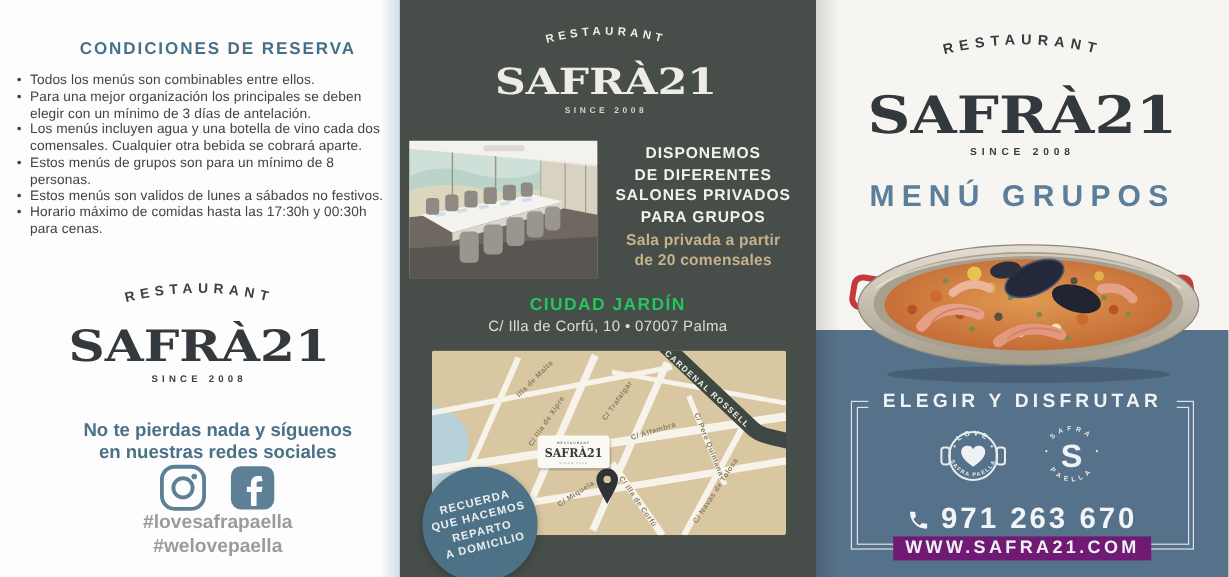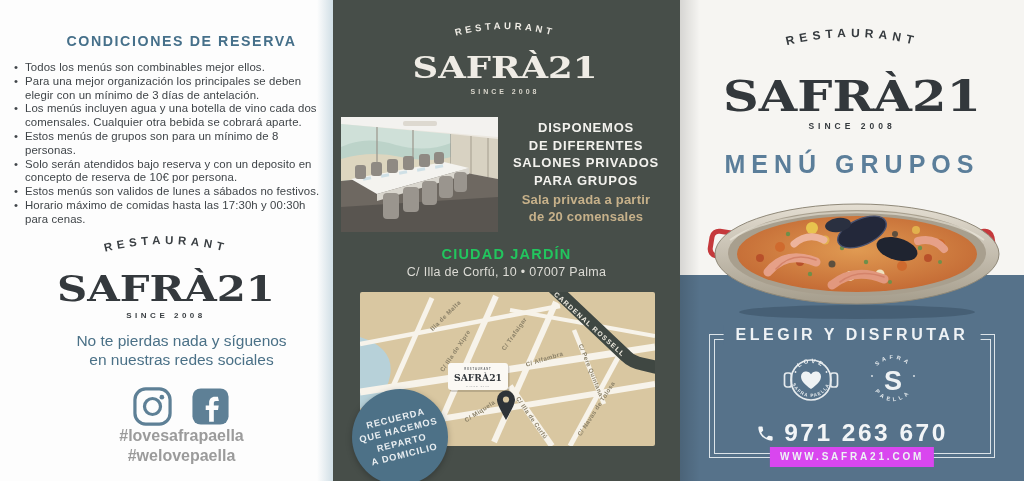--- a/index.html
+++ b/index.html
@@ -8,22 +8,22 @@
   .panel{position:absolute;top:0;height:481px;overflow:hidden;}
   
   .panel-left{left:0;width:363px;background:#fdfdfd;}
   .cond-title{position:absolute;top:33px;left:0;width:100%;text-align:center;margin:0;
               font-size:14.2px;font-weight:700;letter-spacing:1.6px;color:#46708a;}
   .cond-list{position:absolute;top:61px;left:13px;width:307px;margin:0;padding:0;list-style:none;}
   .cond-list li{position:relative;padding-left:12px;font-size:11.4px;line-height:13.8px;
                 color:#3f4448;letter-spacing:0.1px;}
   .cond-list li::before{content:"•";position:absolute;left:1px;top:0;color:#3f4448;}
   .logo-left{position:absolute;left:36px;top:222px;}
-  .social-head{position:absolute;top:331px;left:0;width:100%;text-align:center;margin:0;
-               font-size:15.5px;line-height:19px;font-weight:400;color:#4b7187;}
+  .social-head{position:absolute;top:349px;left:0;width:100%;text-align:center;margin:0;
+               font-size:15.5px;line-height:19px;font-weight:700;color:#4b7187;}
   .social-icons{position:absolute;top:386px;left:0;width:100%;display:flex;
                 justify-content:center;gap:17px;}
   .hashtags{position:absolute;top:426px;left:0;width:100%;text-align:center;margin:0;
             font-size:16px;line-height:19.5px;color:#9b9b9b;font-weight:700;}
   .fold-left{position:absolute;left:317px;top:0;width:16px;height:481px;z-index:20;
              background:linear-gradient(to right,rgba(203,219,227,0),rgba(203,219,227,0.9));
              pointer-events:none;}
   
   .panel-middle{left:333px;width:347px;background:#474e49;}
   .logo-middle{position:absolute;left:57px;top:10px;}
@@ -52,41 +52,40 @@
   .frame{position:absolute;left:29px;top:59px;width:284px;height:122px;border:1.5px solid #dce4e9;}
   .frame::after{content:"";position:absolute;inset:3.5px;border:1.5px solid #dce4e9;}
   .frame-title{position:absolute;top:-10px;left:50%;transform:translateX(-50%);z-index:2;
                background:#56728a;padding:0 12px;white-space:nowrap;
                font-size:16px;line-height:20px;font-weight:700;letter-spacing:3.5px;color:#eef2f5;}
   .stamps{position:absolute;top:17px;left:0;width:100%;display:flex;justify-content:center;gap:26px;}
   .phone-row{position:absolute;top:84px;left:0;width:100%;display:flex;justify-content:center;
              align-items:center;gap:9px;z-index:2;}
   .phone-number{font-size:24.5px;font-weight:700;letter-spacing:2.5px;color:#f2f5f7;}
   .frame-site{position:absolute;bottom:-10px;left:50%;transform:translateX(-50%);z-index:2;
-              background:#d946ef;padding:0 10px;white-space:nowrap;
-              font-size:10px;line-height:20px;font-weight:700;letter-spacing:2.8px;color:#eef2f5;}
+              background:#701a75;padding:0 10px;white-space:nowrap;
+              font-size:15px;line-height:20px;font-weight:700;letter-spacing:2.8px;color:#eef2f5;}
   .fold-right{position:absolute;left:0;top:0;width:20px;height:481px;z-index:30;
               background:linear-gradient(to right,rgba(0,0,0,0.13),rgba(0,0,0,0));
               pointer-events:none;}
   svg{display:block;}
   .serif-logo{font-family:"DejaVu Serif",serif;font-weight:700;}
 </style>
 </head>
 <body>
 
 <div class="poster">
 
   <section class="panel panel-left">
     <h1 class="cond-title">CONDICIONES DE RESERVA</h1>
     <ul class="cond-list">
-      <li>Todos los menús son combinables mejor ellos.</li>
+      <li>Todos los menús son combinables entre ellos.</li>
       <li>Para una mejor organización los principales se deben elegir con un mínimo de 3 días de antelación.</li>
       <li>Los menús incluyen agua y una botella de vino cada dos comensales. Cualquier otra bebida se cobrará aparte.</li>
       <li>Estos menús de grupos son para un mínimo de 8 personas.</li>
-      <li>Solo serán atendidos bajo reserva y con un deposito en concepto de reserva de 10€ por persona.</li>
       <li>Estos menús son validos de lunes a sábados no festivos.</li>
       <li>Horario máximo de comidas hasta las 17:30h y 00:30h para cenas.</li>
     </ul>
 
     <div class="logo-left">
       <svg width="260" height="102" viewBox="0 0 260 102">
         <defs>
             <path id="arcL" d="M 38 40 Q 130 4 222 40" fill="none"></path>
           </defs>
         <text font-size="11.5" font-weight="600" letter-spacing="4.5" fill="#3a3f43">

